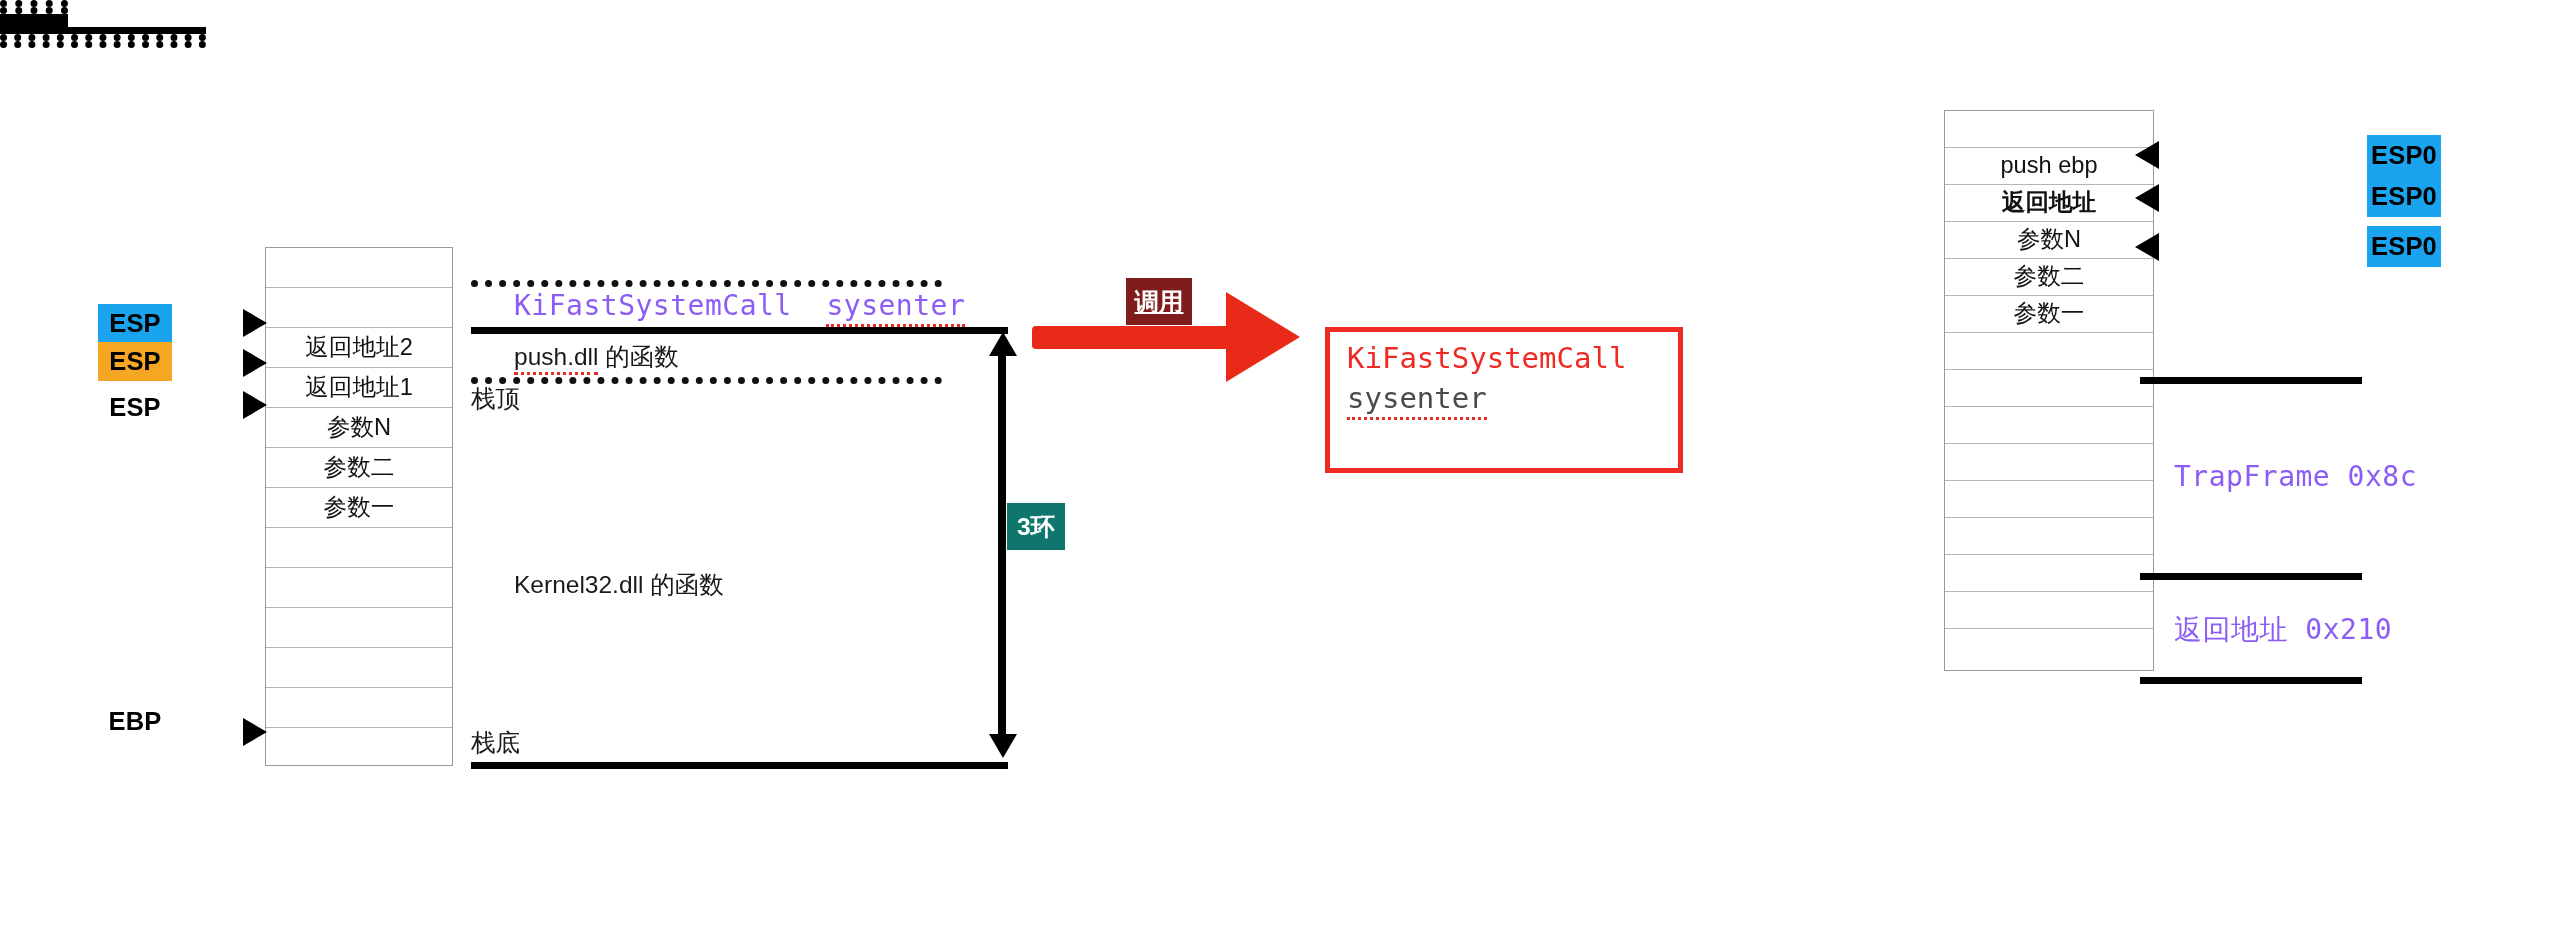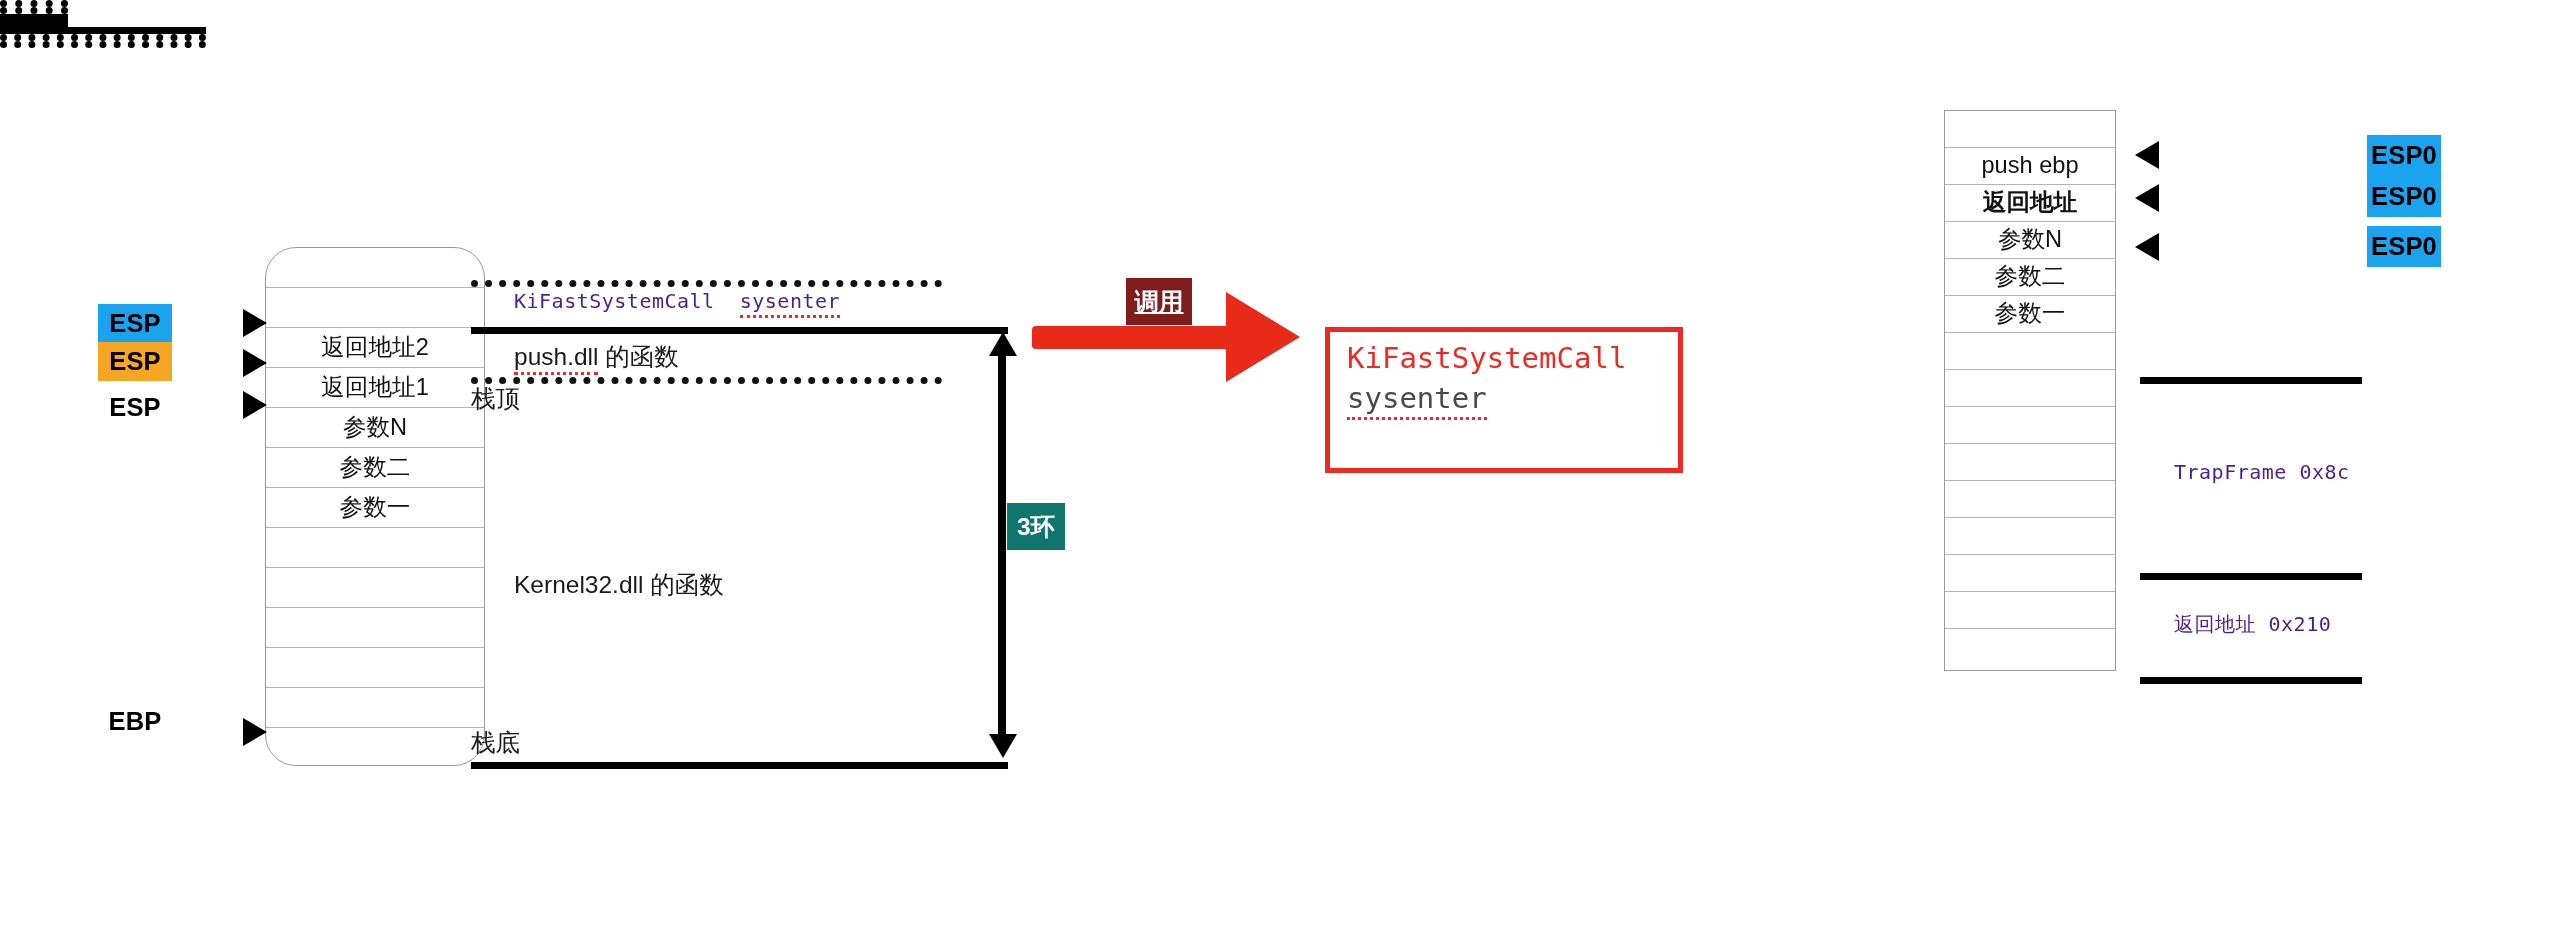--- a/index.html
+++ b/index.html
@@ -53,23 +53,23 @@
   .tri-down{
     position:absolute;width:0;height:0;
     border-left:14px solid transparent;border-right:14px solid transparent;
     border-top:24.5px solid #000;
   }
 
   
   .dotted-sep{position:absolute;height:0;border-top:7.5px dotted #111;}
   .solid-sep{position:absolute;height:6.6px;background:#000;}
   .mono-red{
-    position:absolute;color:#4c1d95;
+    position:absolute;color:#8b5cf6;
     font-family:"DejaVu Sans Mono","Liberation Mono",monospace;
-    font-size:20px;letter-spacing:0.5px;white-space:nowrap;
+    font-size:28px;letter-spacing:0.5px;white-space:nowrap;
   }
   .txt{position:absolute;font-size:24.5px;color:#1a1a1a;white-space:nowrap;}
   .squig{
     border-bottom:3.8px dotted #ef2a22;
     padding-bottom:1.9px;
   }
   .squig-dark{
     border-bottom:3.8px dotted #ef2a22;
     padding-bottom:1.9px;
   }
@@ -103,21 +103,21 @@
     font-family:"DejaVu Sans Mono","Liberation Mono",monospace;font-size:29px;white-space:nowrap;
   }
   .codebox .l3{
     position:absolute;left:17px;top:109px;color:#4a4a4a;
     font-family:"DejaVu Sans Mono","Liberation Mono",monospace;font-size:29px;white-space:nowrap;
   }
 </style>
 </head>
 <body>
 
-<div class="stack" id="left-stack" style="left:265px;top:247px;width:220px;height:519px;border-radius:31px;">
+<div class="stack" id="left-stack" style="left:265px;top:247px;width:188px;height:519px;">
     <div class="row blank" style="height: 40px;"></div>
     <div class="row blank" style="height: 40px;"></div>
     <div class="row" style="height: 40px;">返回地址2</div>
     <div class="row" style="height: 40px;">返回地址1</div>
     <div class="row" style="height: 40px;">参数N</div>
     <div class="row" style="height: 40px;">参数二</div>
     <div class="row" style="height: 40px;">参数一</div>
     <div class="row blank" style="height: 40px;"></div>
     <div class="row blank" style="height: 40px;"></div>
     <div class="row blank" style="height: 40px;"></div>
@@ -188,21 +188,21 @@
 <div class="callarrow-shaft" style="left:1032px;top:326px;width:203px;height:22.6px;"></div>
 <div class="callarrow-head" style="left:1226px;top:292px;"></div>
 
 <div class="codebox" style="left:1325px;top:327px;width:358px;height:146px;">
   <div class="l1">KiFastSystemCall</div>
   <div class="l2">
     <span class="squig-dark">sysenter</span>
   </div>
 </div>
 
-<div class="stack" id="right-stack" style="left:1944px;top:110px;width:172px;height:561px;">
+<div class="stack" id="right-stack" style="left:1944px;top:110px;width:210px;height:561px;">
     <div class="row blank" style="height: 37px;"></div>
     <div class="row" style="height: 37px;">push ebp</div>
     <div class="row" style="height: 37px; font-weight: bold;">返回地址</div>
     <div class="row" style="height: 37px;">参数N</div>
     <div class="row" style="height: 37px;">参数二</div>
     <div class="row" style="height: 37px;">参数一</div>
     <div class="row blank" style="height: 37px;"></div>
     <div class="row blank" style="height: 37px;"></div>
     <div class="row blank" style="height: 37px;"></div>
     <div class="row blank" style="height: 37px;"></div>

